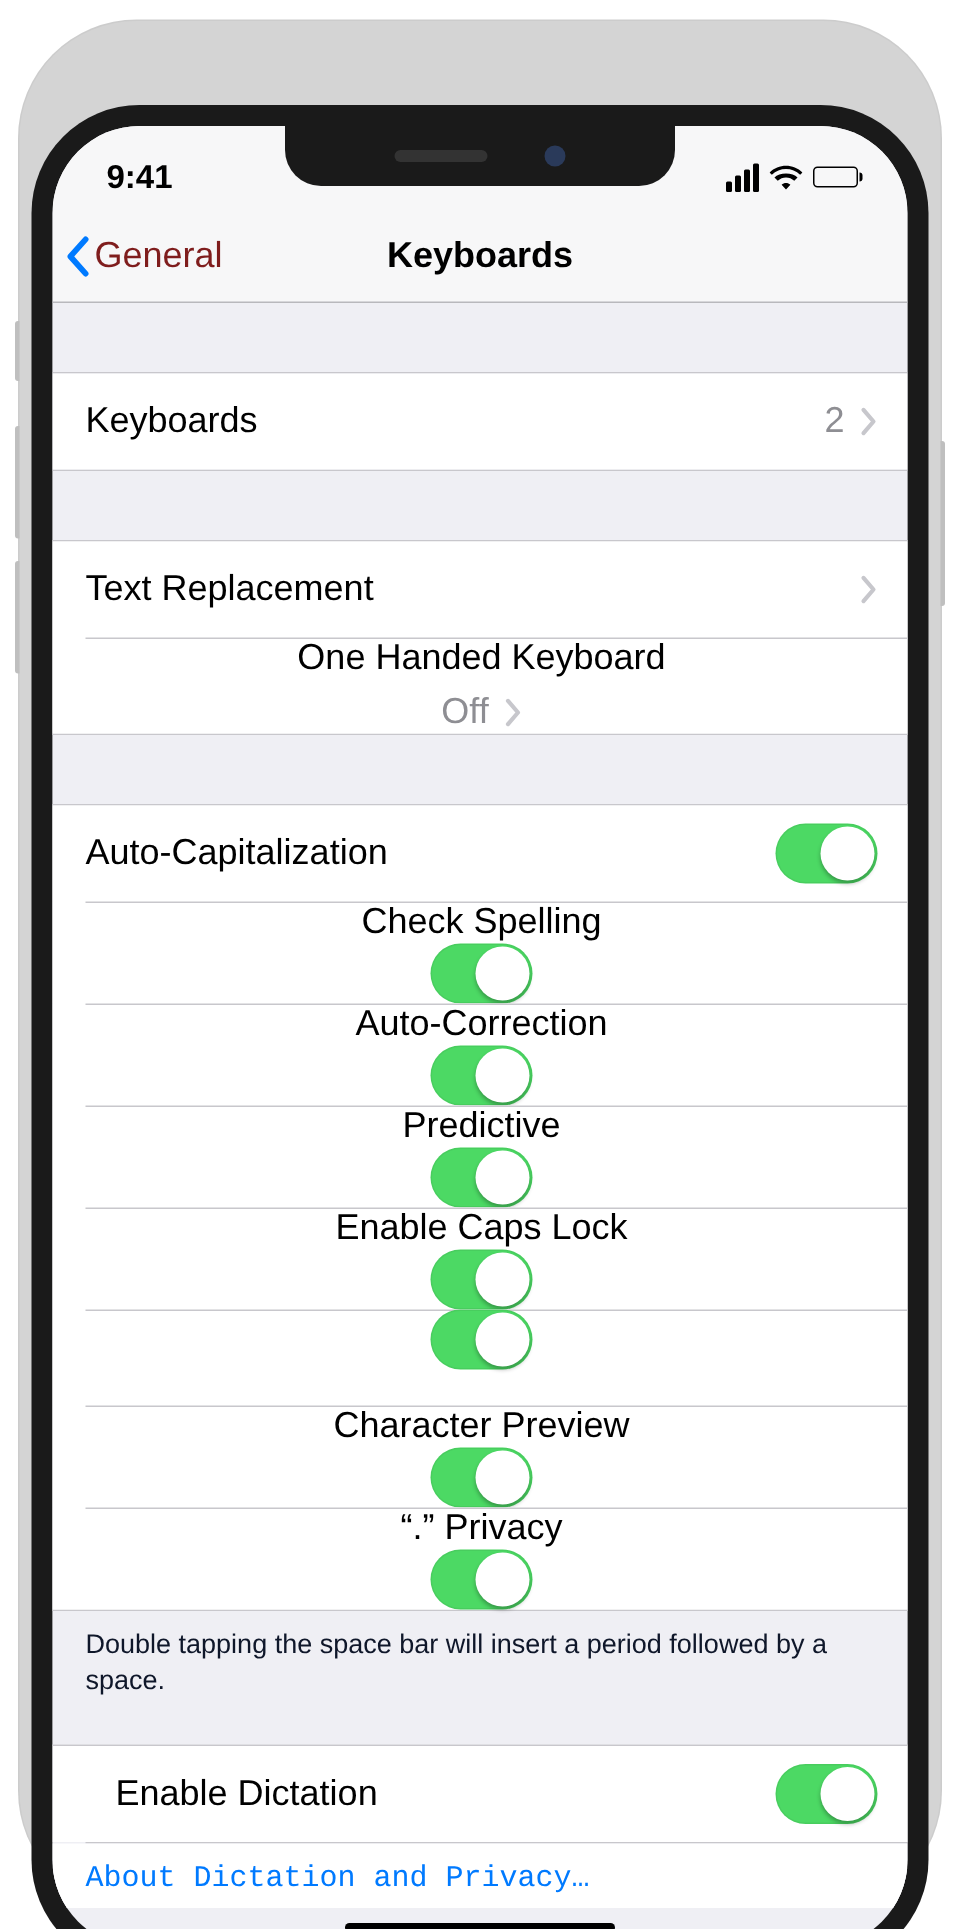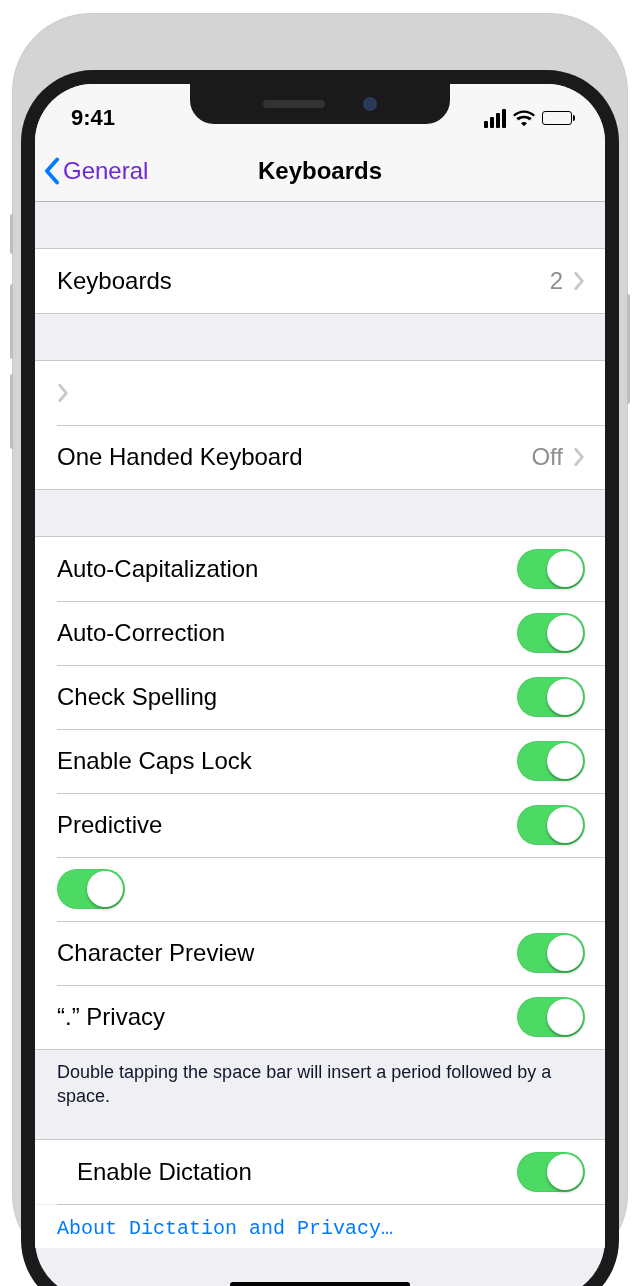--- a/index.html
+++ b/index.html
@@ -86,37 +86,37 @@
       border-bottom: 1px solid #b8b8bc;
       position: relative;
       display: flex;
       align-items: center;
       justify-content: center;
     }
     .nav-title { font-size: 24px; font-weight: 600; }
     .nav-back {
       position: absolute; left: 8px; top: 0; bottom: 0;
       display: flex; align-items: center; gap: 2px;
-      color: #6d28d9; font-size: 24px;
+      color: #7f1d1d; font-size: 24px;
     }
     .nav-back svg { width: 18px; height: 28px; display:block; }
     .content { background: #efeff4; }
     .group-gap { height: 46px; }
     .group-gap-sm { height: 24px; }
     .cell {
       background: #fff;
       min-height: 64px;
       padding: 0 20px 0 22px;
       display: flex;
       align-items: center;
       justify-content: space-between;
       font-size: 24px;
       color: #000;
     }
-    .cell + .cell { position: relative; }
+    .cell + .cell { position: relative; flex-direction: column; }
     .cell + .cell::before {
       content: ""; position: absolute; top: 0; left: 22px; right: 0;
       height: 1px; background: #c8c7cc;
     }
     .cell-right { display: flex; align-items: center; gap: 10px; }
     .cell-value { color: #8e8e93; font-size: 24px; }
     .chevron { color: #c7c7cc; }
     .chevron svg { width: 12px; height: 20px; display:block; }
     .toggle {
       width: 68px; height: 40px; border-radius: 20px;
@@ -209,20 +209,21 @@
                   </svg>
                 </span>
             </div>
           </div>
         </div>
 
         <div class="group-gap"></div>
 
         <div class="group">
           <div class="cell">
+            <span>Text Replacement</span>
             <span class="chevron">
                 <svg viewBox="0 0 10 18">
                   <path fill="none" stroke="#c7c7cc" stroke-width="2.5" stroke-linecap="round" stroke-linejoin="round" d="M2 2 L8 9 L2 16"></path>
                 </svg>
               </span>
           </div>
           <div class="cell">
             <span>One Handed Keyboard</span>
             <div class="cell-right">
               <span class="cell-value">Off</span>
@@ -238,39 +239,39 @@
         <div class="group-gap"></div>
 
         <div class="group">
           <div class="cell">
             <span>Auto-Capitalization</span>
             <div class="toggle">
                 <div class="toggle-knob"></div>
               </div>
           </div>
           <div class="cell">
+            <span>Check Spelling</span>
+            <div class="toggle">
+                <div class="toggle-knob"></div>
+              </div>
+          </div>
+          <div class="cell">
             <span>Auto-Correction</span>
             <div class="toggle">
                 <div class="toggle-knob"></div>
               </div>
           </div>
           <div class="cell">
-            <span>Check Spelling</span>
+            <span>Predictive</span>
             <div class="toggle">
                 <div class="toggle-knob"></div>
               </div>
           </div>
           <div class="cell">
             <span>Enable Caps Lock</span>
-            <div class="toggle">
-                <div class="toggle-knob"></div>
-              </div>
-          </div>
-          <div class="cell">
-            <span>Predictive</span>
             <div class="toggle">
                 <div class="toggle-knob"></div>
               </div>
           </div>
           <div class="cell">
             <div class="toggle">
                 <div class="toggle-knob"></div>
               </div>
           </div>
           <div class="cell">

